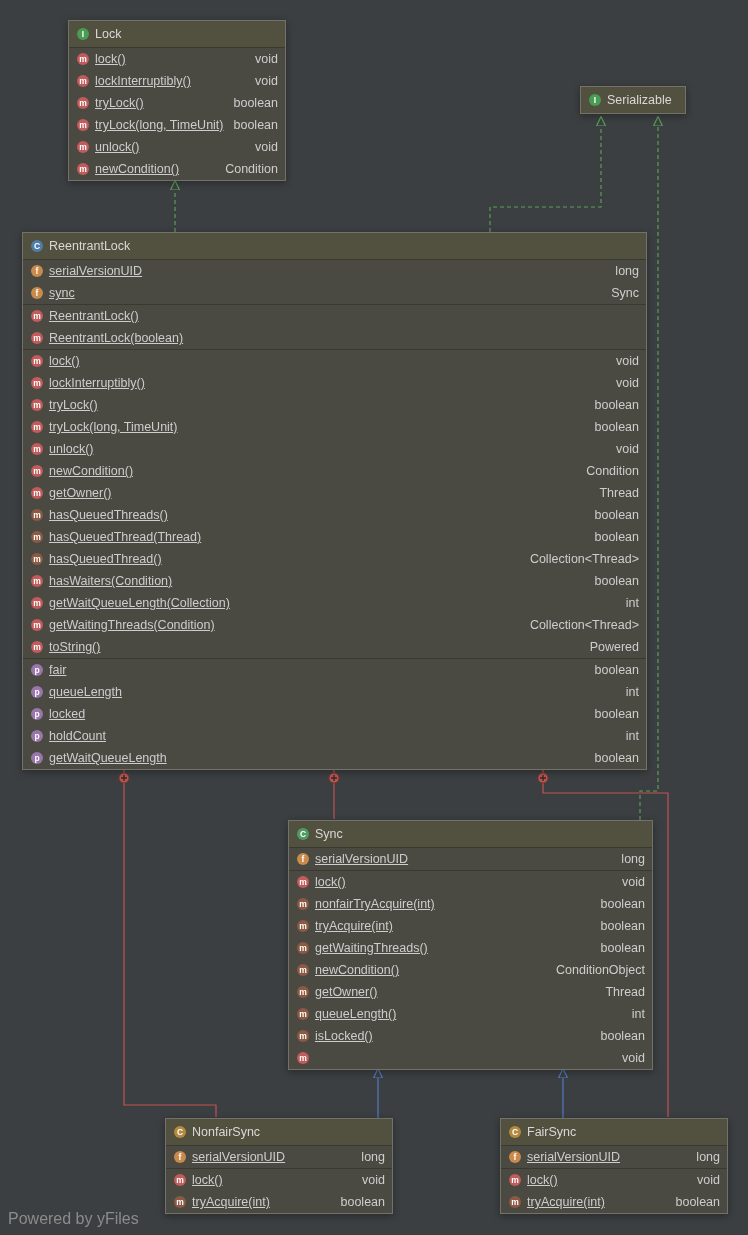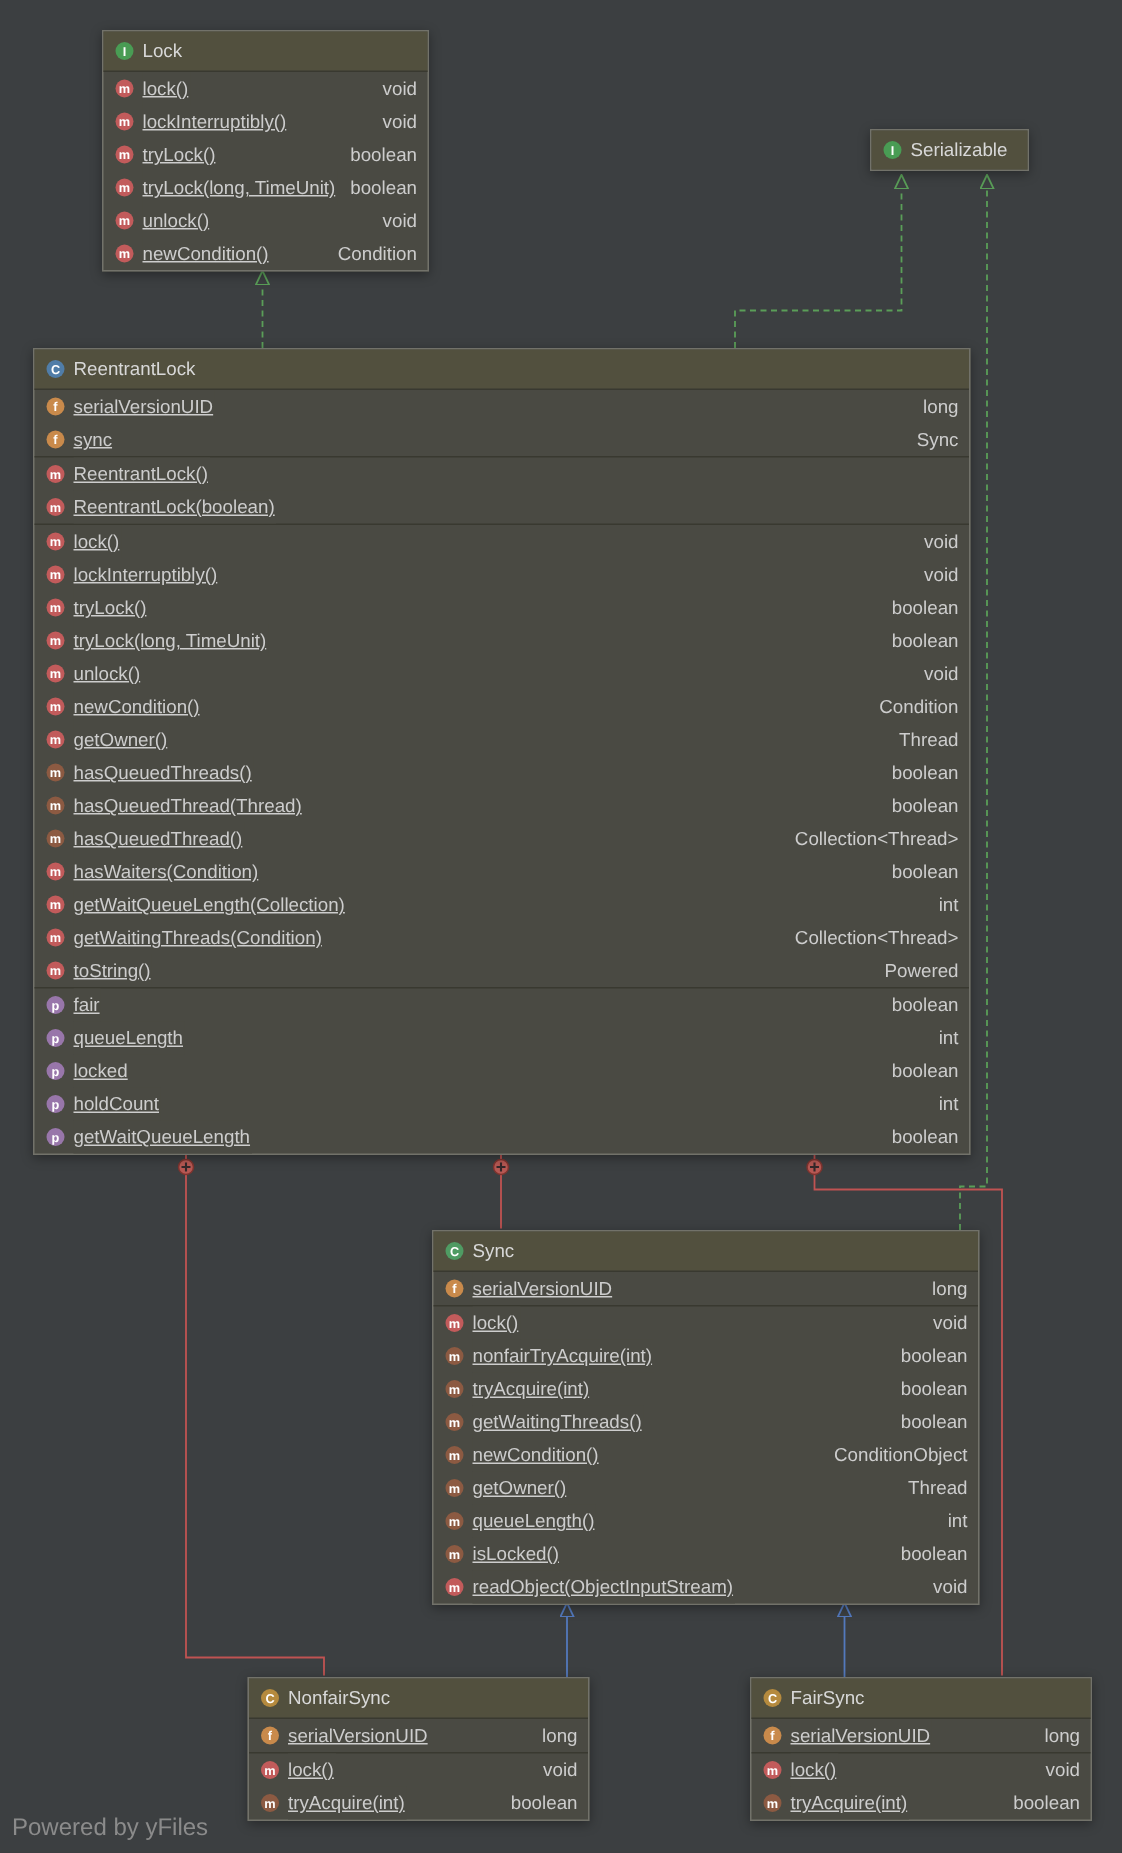--- a/index.html
+++ b/index.html
@@ -313,21 +313,20 @@
           <span class="nm">queueLength()</span>
         </div>
         <div class="row">
           <span class="mi" style="background: rgb(140, 90, 66);">m</span>
           <span class="ty">boolean</span>
           <span class="nm">isLocked()</span>
         </div>
         <div class="row">
           <span class="mi" style="background: rgb(194, 91, 91);">m</span>
           <span class="ty">void</span>
-          <span class="nm">readObject(ObjectInputStream)</span>
         </div>
       </div>
   </div>
     <div class="node" style="left: 165px; top: 1118px; width: 228px;">
     <div class="hdr">
       <span class="ci" style="background: rgb(181, 138, 62);">C</span>
       <span class="title">NonfairSync</span>
     </div>
     <div class="body">
         <div class="row">

